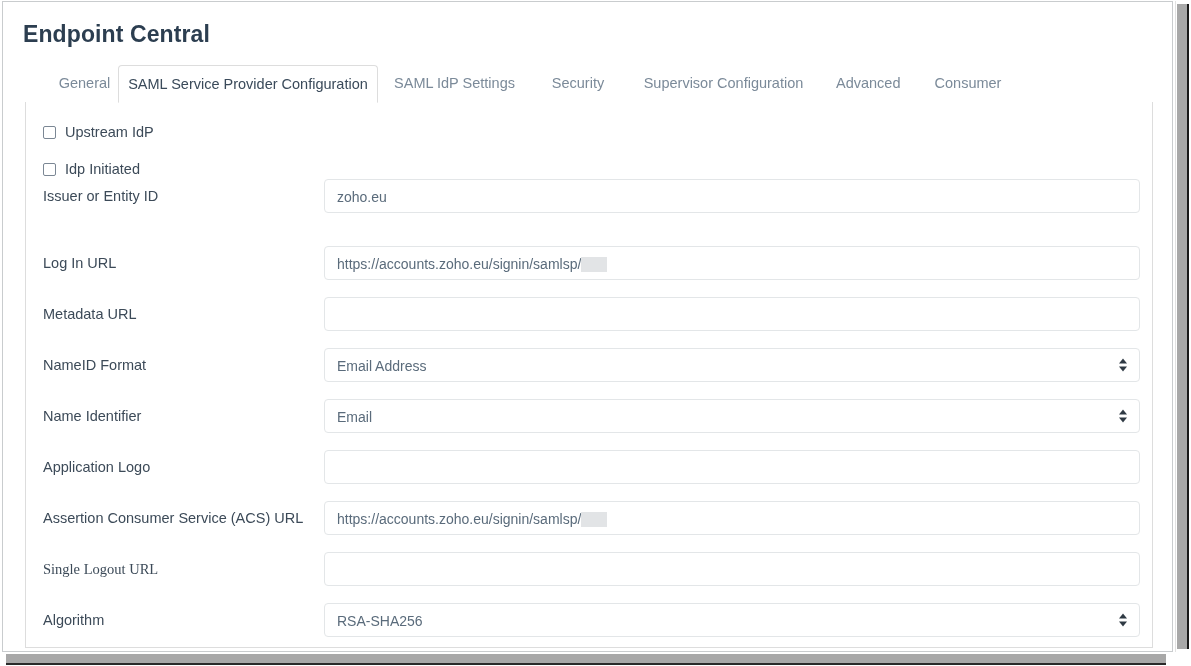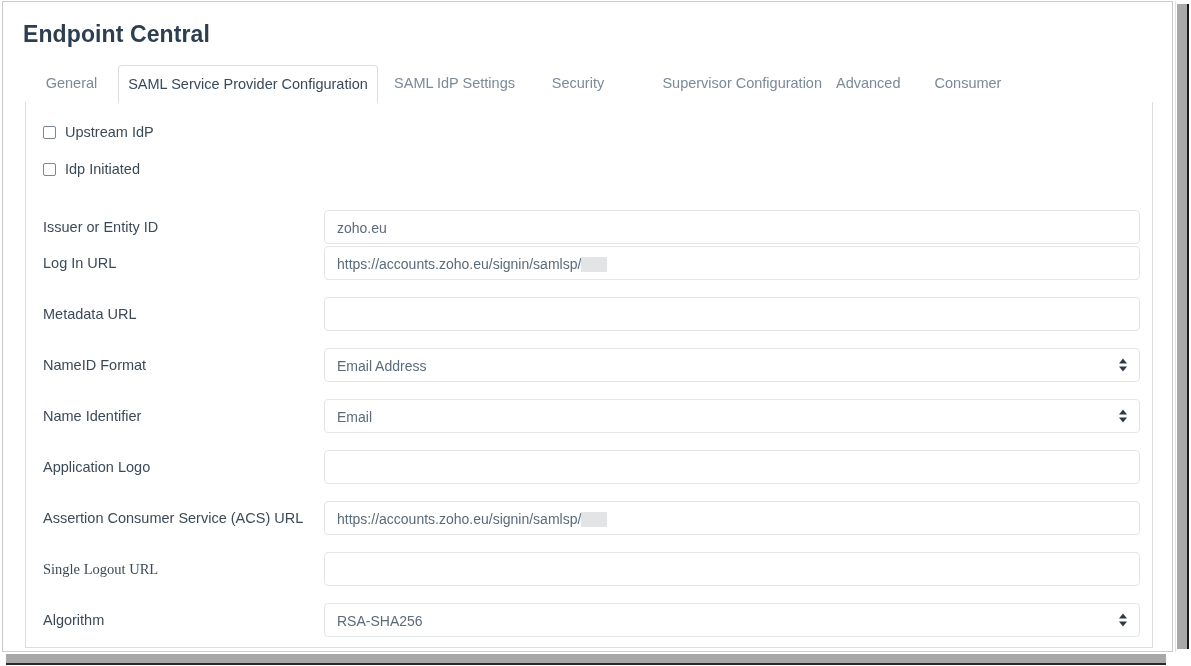--- a/index.html
+++ b/index.html
@@ -243,39 +243,39 @@
 </style>
 </head>
 <body>
 
 <div id="window-frame">
   <div id="window-border">
 
     <div id="page-title">Endpoint Central</div>
 
     <div id="tabbar">
-        <div class="tab" style="left: 0px; width: 93px; padding: 0px; text-align: center;"><span>General</span></div>
+        <div class="tab" style="left: 13px; width: 93px; padding: 0px; text-align: center;"><span>General</span></div>
         <div class="tab active" style="left: 93px; width: 260px; padding: 0px; text-align: center;"><span>SAML Service Provider Configuration</span></div>
         <div class="tab" style="left: 353px; width: 153px; padding: 0px; text-align: center;"><span>SAML IdP Settings</span></div>
         <div class="tab" style="left: 506px; width: 94px; padding: 0px; text-align: center;"><span>Security</span></div>
-        <div class="tab" style="left: 600px; width: 197px; padding: 0px; text-align: right;"><span>Supervisor Configuration</span></div>
+        <div class="tab" style="left: 600px; width: 197px; padding: 0px; text-align: center;"><span>Supervisor Configuration</span></div>
         <div class="tab" style="left: 811px; width: 101px; padding: 0px; text-align: left;"><span>Advanced</span></div>
         <div class="tab" style="left: 898px; width: 90px; padding: 0px; text-align: center;"><span>Consumer</span></div>
       </div>
 
     <div id="content-panel">
         <div class="checkrow" style="top: 20px;">
           <span class="cbox"></span>
           <span class="cblabel">Upstream IdP</span>
         </div>
         <div class="checkrow" style="top: 57px;">
           <span class="cbox"></span>
           <span class="cblabel">Idp Initiated</span>
         </div>
-        <div class="frow" style="top: 108px;">
+        <div class="frow" style="top: 77px;">
           <div class="flabel">Issuer or Entity ID</div>
           <div class="fctl" title="">
             <div class="fval">zoho.eu</div>
           </div>
         </div>
         <div class="frow" style="top: 144px;">
           <div class="flabel">Log In URL</div>
           <div class="fctl" title="">
             <div class="fval"><span>https://accounts.zoho.eu/signin/samlsp/</span><span class="redact"></span></div>
           </div>

